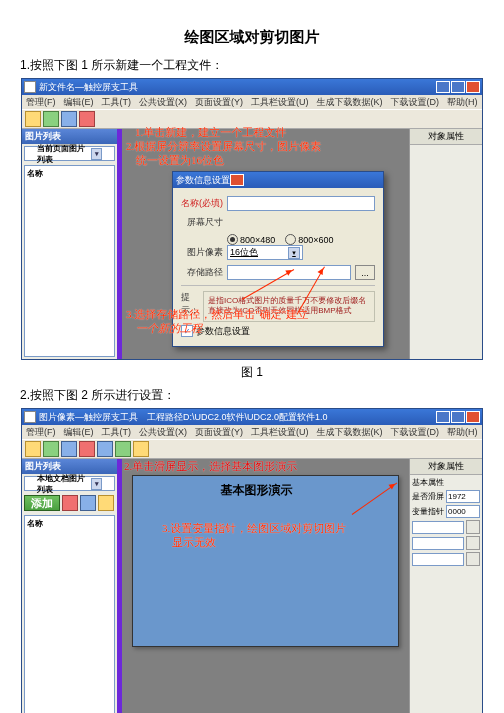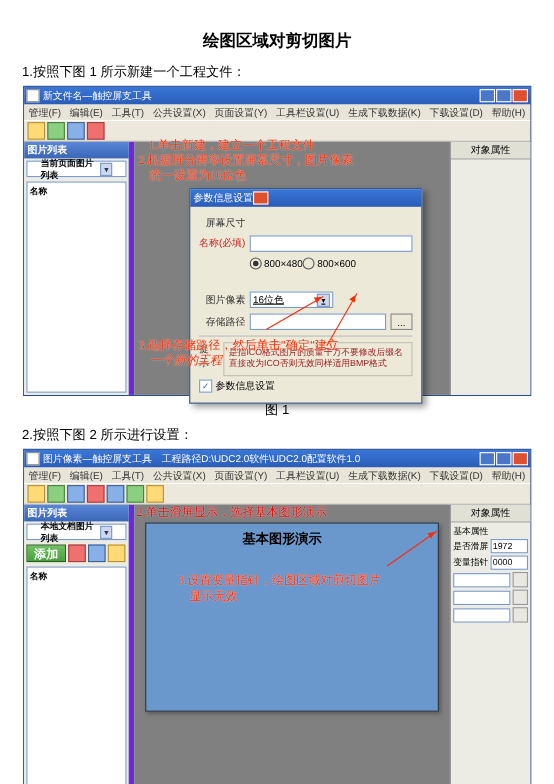--- a/index.html
+++ b/index.html
@@ -178,21 +178,21 @@
   .dlg-close {
     width:12px; height:10px; background:#e05030; border:1px solid #fff;
   }
   .dlg-body { padding:8px; }
   .dlg-row { display:flex; align-items:center; margin-bottom:5px; gap:4px;}
   .dlg-label { width:42px; color:#333; text-align:right; }
   .dlg-label.req { color:#d02020; }
   .dlg-input {
     flex:1; height:13px; background:#fff; border:1px solid #7a9ac8;
   }
-  .dlg-radio-group { display:flex; margin-left:46px; margin-bottom:20px;}
+  .dlg-radio-group { display:flex; gap:10px; margin-left:46px; margin-bottom:0;}
   .dlg-radio { display:flex; align-items:center; gap:2px;}
   .radio-dot {
     width:9px; height:9px; border:1px solid #555; border-radius:50%;
     display:flex; align-items:center; justify-content:center;
   }
   .radio-dot.on::after{ content:""; width:5px; height:5px; background:#333; border-radius:50%;}
   .dlg-select {
     height:13px; background:#fff; border:1px solid #7a9ac8;
     display:flex; align-items:center; justify-content:space-between; padding:0 2px;text-decoration:underline;
   }
@@ -316,25 +316,25 @@
 
     <div class="canvas-area">
 
       <div class="dialog">
         <div class="dlg-title">
           <span>参数信息设置</span>
           <span class="dlg-close"></span>
         </div>
         <div class="dlg-body">
           <div class="dlg-row">
-            <span class="dlg-label">屏幕尺寸</span>
-          </div>
-          <div class="dlg-row">
             <span class="dlg-label req">名称(必填)</span>
             <div class="dlg-input"></div>
+          </div>
+          <div class="dlg-row">
+            <span class="dlg-label">屏幕尺寸</span>
           </div>
           <div class="dlg-radio-group">
             <div class="dlg-radio">
               <span class="radio-dot on"></span>
               <span>800×480</span>
             </div>
             <div class="dlg-radio">
               <span class="radio-dot"></span>
               <span>800×600</span>
             </div>

